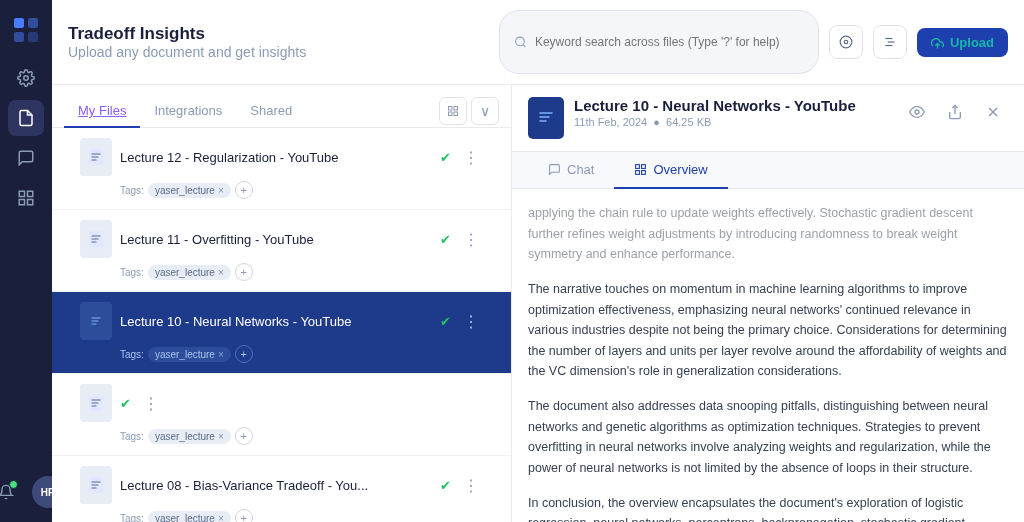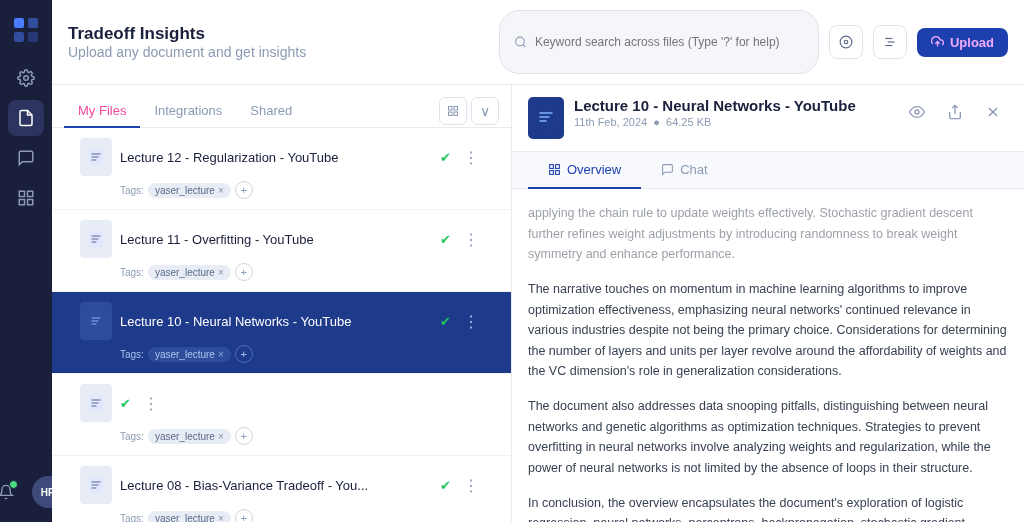--- a/index.html
+++ b/index.html
@@ -119,29 +119,29 @@
       border: 1px solid #e0e3eb;
       background: #fff;
       border-radius: 8px;
       display: flex; align-items: center; justify-content: center;
       cursor: pointer;
       color: #5a6a8a;
       font-size: 14px;
     }
     .upload-btn {
       background: #1e40af;
-      color: #f0abfc;
+      color: #14b8a6;
       border: none;
       border-radius: 8px;
       padding: 7px 14px;
       font-size: 13px;
       font-weight: 600;
       cursor: pointer;
       display: flex;
-      align-items: flex-start;
+      align-items: flex-end;
       gap: 6px;
     }
 
     
     .content-row {
       display: flex;
       flex: 1;
       overflow: hidden;
     }
 
@@ -167,22 +167,23 @@
       font-size: 13px;
       font-weight: 500;
       color: #8b9bb4;
       border: none;
       background: transparent;
       cursor: pointer;
       border-bottom: 2px solid transparent;
       margin-bottom: -1px;
     }
     .tab-btn.active {
-      color: #ec4899;
+      color: #8b5cf6;
       border-bottom-color: #1e40af;
+      text-decoration: underline;
     }
     .tab-actions {
       margin-left: auto;
       display: flex;
       align-items: center;
       gap: 4px;
     }
     .tab-icon-btn {
       width: 28px; height: 28px;
       display: flex; align-items: center; justify-content: center;
@@ -634,35 +635,35 @@
           <button class="detail-action-btn close-btn">
             <svg width="16" height="16" viewBox="0 0 24 24" fill="none" stroke="currentColor" stroke-width="2">
               <line x1="18" y1="6" x2="6" y2="18"></line>
                 <line x1="6" y1="6" x2="18" y2="18"></line>
             </svg>
           </button>
         </div>
       </div>
 
       <div class="detail-tabs">
+        <button class="detail-tab">
+          <svg width="13" height="13" viewBox="0 0 24 24" fill="none" stroke="currentColor" stroke-width="2">
+            <path d="M21 15a2 2 0 0 1-2 2H7l-4 4V5a2 2 0 0 1 2-2h14a2 2 0 0 1 2 2z"></path>
+          </svg>
+          <span>Chat</span>
+        </button>
         <button class="detail-tab active">
           <svg width="13" height="13" viewBox="0 0 24 24" fill="none" stroke="currentColor" stroke-width="2">
             <rect x="3" y="3" width="7" height="7"></rect>
               <rect x="14" y="3" width="7" height="7"></rect>
               <rect x="3" y="14" width="7" height="7"></rect>
               <rect x="14" y="14" width="7" height="7"></rect>
           </svg>
           <span>Overview</span>
         </button>
-        <button class="detail-tab">
-          <svg width="13" height="13" viewBox="0 0 24 24" fill="none" stroke="currentColor" stroke-width="2">
-            <path d="M21 15a2 2 0 0 1-2 2H7l-4 4V5a2 2 0 0 1 2-2h14a2 2 0 0 1 2 2z"></path>
-          </svg>
-          <span>Chat</span>
-        </button>
       </div>
 
       <div class="detail-content">
         <p class="overview-text faded">applying the chain rule to update weights effectively. Stochastic gradient descent further refines weight adjustments by introducing randomness to break weight symmetry and enhance performance.</p>
         <p class="overview-text">The narrative touches on momentum in machine learning algorithms to improve optimization effectiveness, emphasizing neural networks' continued relevance in various industries despite not being the primary choice. Considerations for determining the number of layers and units per layer revolve around the affordability of weights and the VC dimension's role in generalization considerations.</p>
         <p class="overview-text">The document also addresses data snooping pitfalls, distinguishing between neural networks and genetic algorithms as optimization techniques. Strategies to prevent overfitting in neural networks involve analyzing weights and regularization, while the power of neural networks is not limited by the absence of loops in their structure.</p>
         <p class="overview-text">In conclusion, the overview encapsulates the document's exploration of logistic regression, neural networks, perceptrons, backpropagation, stochastic gradient descent, and the ongoing relevance of neural networks in industry applications. It underscores the significance of these models in machine learning and their potential for approximating complex functions efficiently.</p>
 
       </div>
     </div>

